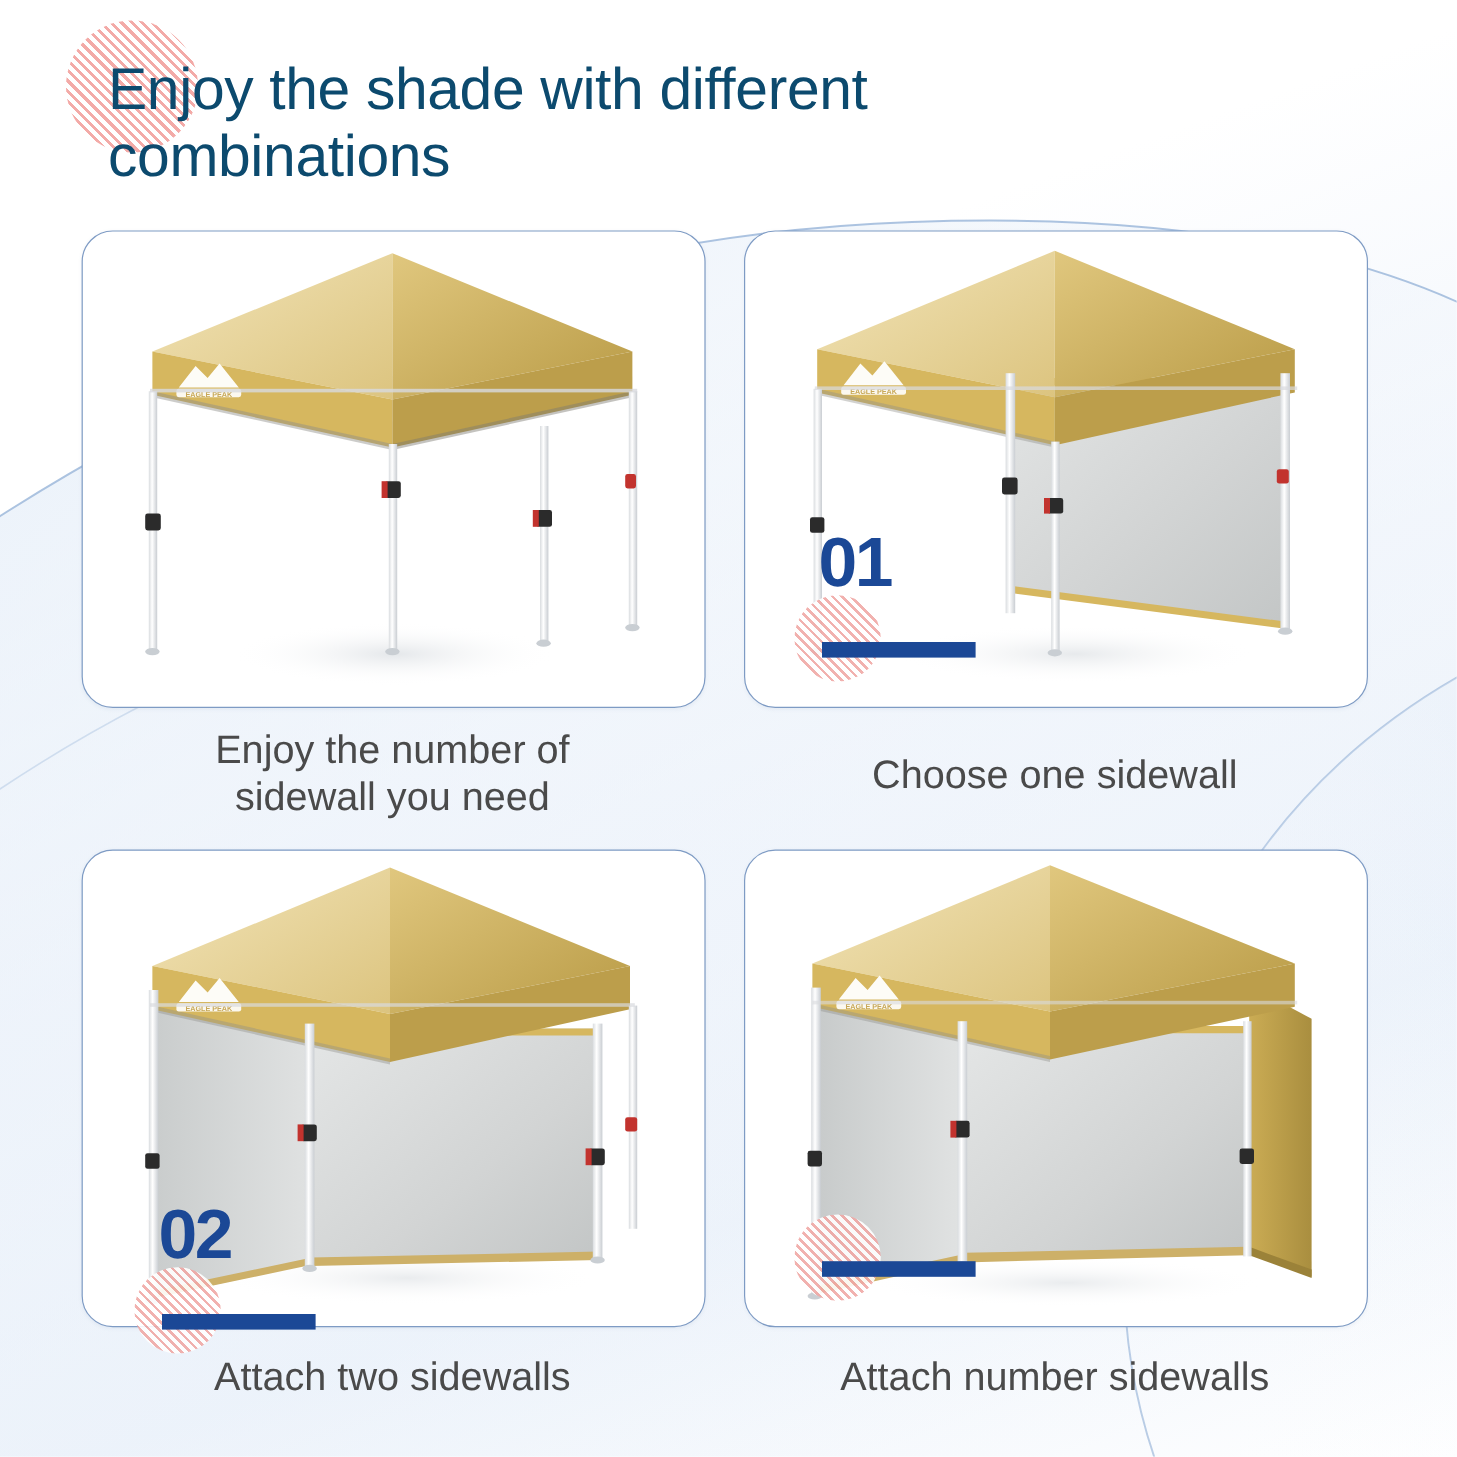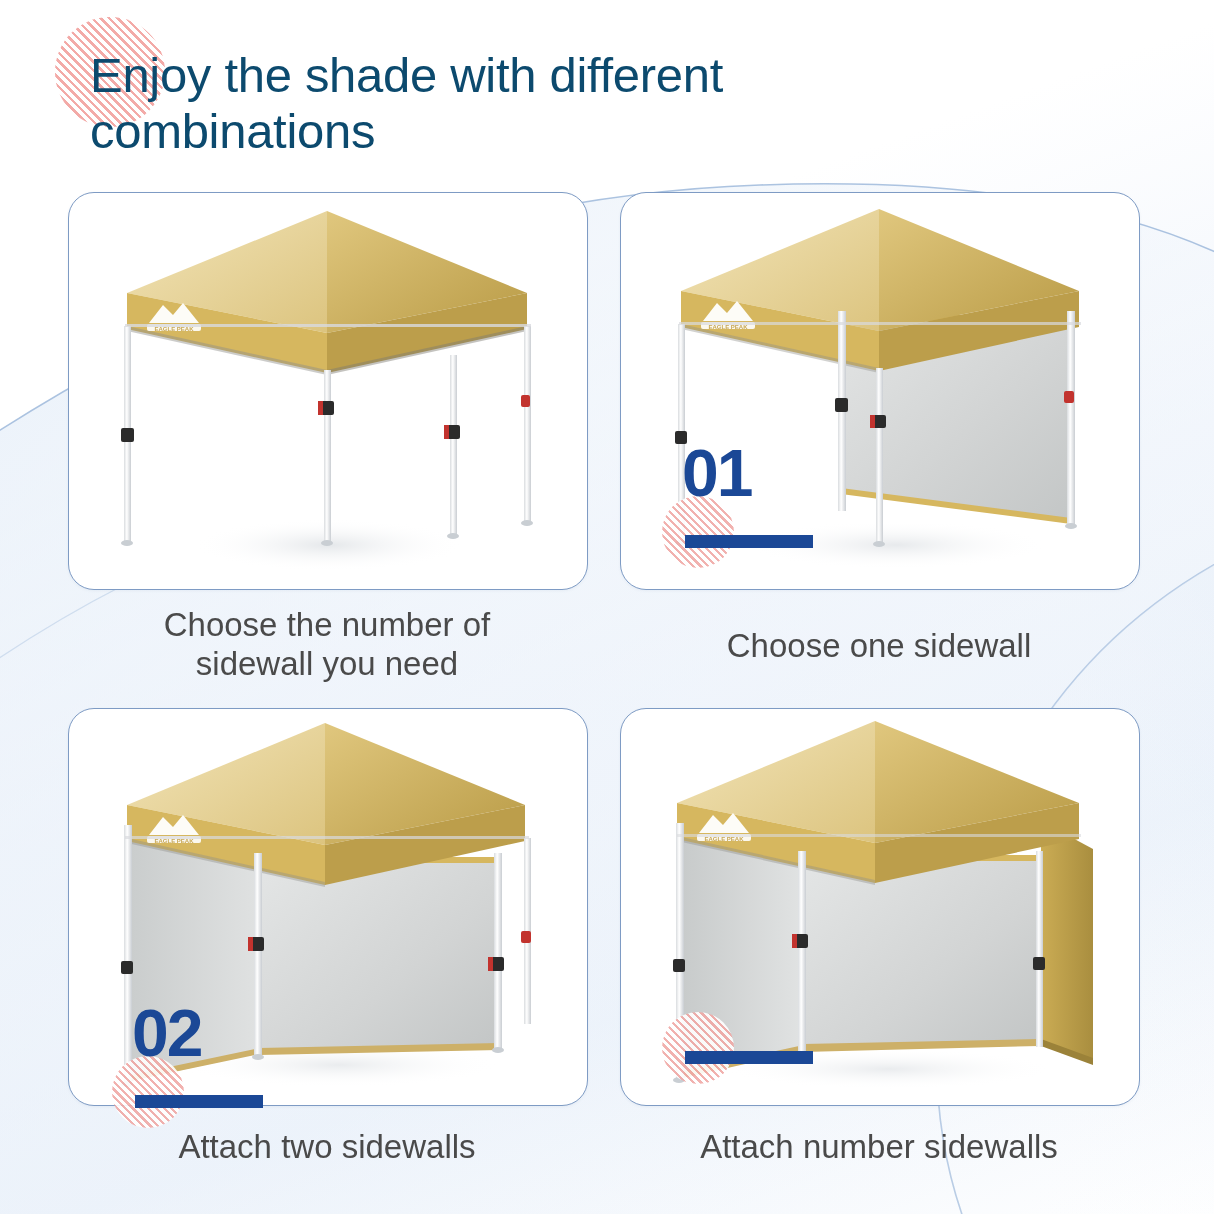--- a/index.html
+++ b/index.html
@@ -67,21 +67,21 @@
   .badge .bdeco{
     position:absolute;left:2px;bottom:2px;width:72px;height:72px;border-radius:50%;
     background:repeating-linear-gradient(
       45deg,
       #f0a9a6 0px,#f0a9a6 2.2px,
       #ffffff 2.2px,#ffffff 5.5px);
     opacity:.9;
   }
   .badge .bnum{
     position:absolute;left:22px;top:0;
-    color:#1b4896;font-weight:bold;font-size:66px;line-height:1;
+    color:#1b4896;font-weight:bold;font-size:58px;line-height:1;
     letter-spacing:-2px;font-family:"Liberation Sans", sans-serif;
   }
   .badge .brule{
     position:absolute;left:25px;top:95px;width:128px;height:13px;
     background:#1b4896;
   }
   #badge-1{left:660px;top:440px;}
   #badge-2{left:110px;top:1000px;}
   #badge-3{left:660px;top:956px;}
 </style>
@@ -162,21 +162,21 @@
     <rect x="452" y="202" width="9" height="12" rx="2" fill="#c2332e"></rect>
     <rect x="249" y="208" width="5" height="14" fill="#c2332e"></rect>
     <rect x="375" y="232" width="5" height="14" fill="#c2332e"></rect>
     <ellipse cx="58" cy="350" rx="6" ry="3" fill="#c9ced3"></ellipse>
     <ellipse cx="258" cy="350" rx="6" ry="3" fill="#c9ced3"></ellipse>
     <ellipse cx="458" cy="330" rx="6" ry="3" fill="#c9ced3"></ellipse>
     <ellipse cx="384" cy="343" rx="6" ry="3" fill="#c9ced3"></ellipse>
     <rect x="56" y="131" width="406" height="3" fill="#d8dade" opacity=".8"></rect>
   </svg>
 </div>
-<div class="caption" id="cap-0">Choose the number of
+<div class="caption" id="cap-0">Enjoy the number of
 sidewall you need</div>
 
 <div class="card" id="card-1">
   <svg viewBox="0 0 518 396">
     <defs>
       <linearGradient id="roofL1" x1="0" y1="0" x2="1" y2="1">
         <stop offset="0%" stop-color="#f2e4b8"></stop>
           <stop offset="100%" stop-color="#dcc47f"></stop>
       </linearGradient>
       <linearGradient id="roofR1" x1="0" y1="0" x2="1" y2="1">

